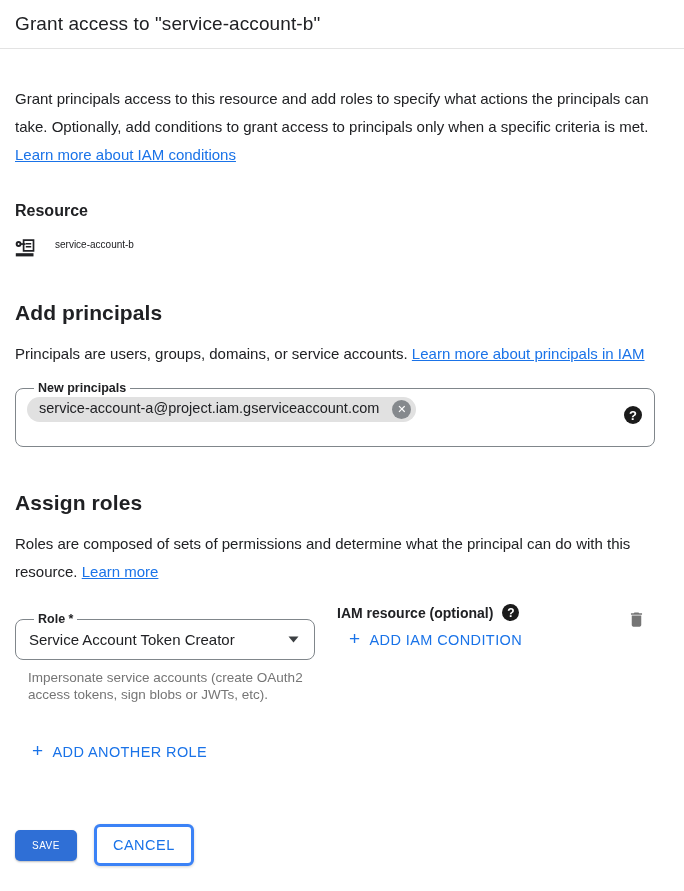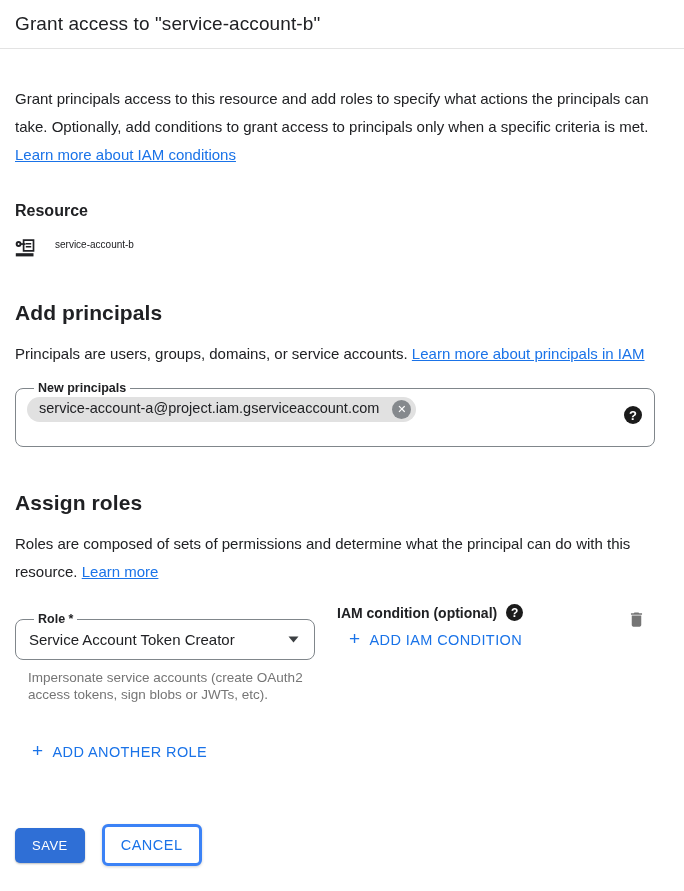--- a/index.html
+++ b/index.html
@@ -95,21 +95,21 @@
   .trash-col { margin-left: auto; padding-top: 9px; padding-right: 7px; }
   .trash-btn { background: none; border: none; cursor: pointer; padding: 2px; }
 
   .add-role-btn { margin-top: 34px; margin-left: 9px; }
 
   .actions { margin-top: 58px; display: flex; align-items: center; gap: 17px; }
   .save-btn {
     background: #2f6fd6; color: #fff;
     border: none; border-radius: 5px;
     padding: 10px 17px; cursor: pointer;
-    font-family: inherit; font-size: 13px; font-weight: 500; letter-spacing: 0.5px;
+    font-family: inherit; font-size: 10px; font-weight: 500; letter-spacing: 0.5px;
     box-shadow: 0 1px 2px rgba(60,64,67,0.35);
   }
   .cancel-btn {
     background: #fff; color: #1a73e8;
     border: 3px solid #3b82f6; border-radius: 6px;
     padding: 10px 16px; cursor: pointer;
     font-family: inherit; font-size: 14.5px; font-weight: 500; letter-spacing: 0.5px;
     box-shadow: 0 1px 3px rgba(0,0,0,0.18);
   }
 </style>
@@ -174,21 +174,21 @@
                   <polygon points="0.5,0.5 10.5,0.5 5.5,6.5" fill="#3c4043"></polygon>
                 </svg>
             </span>
           </div>
         </fieldset>
         <p class="role-help">Impersonate service accounts (create OAuth2 access tokens, sign blobs or JWTs, etc).</p>
       </div>
 
       <div class="cond-col">
         <div class="cond-label-row">
-          <span class="cond-label">IAM condition (optional)</span>
+          <span class="cond-label">IAM resource (optional)</span>
           <span class="help-circle">?</span>
         </div>
         <button class="text-btn add-cond-btn">
           <span class="plus-glyph">+</span>
           <span>ADD IAM CONDITION</span>
         </button>
       </div>
 
       <div class="trash-col">
         <button class="trash-btn">

